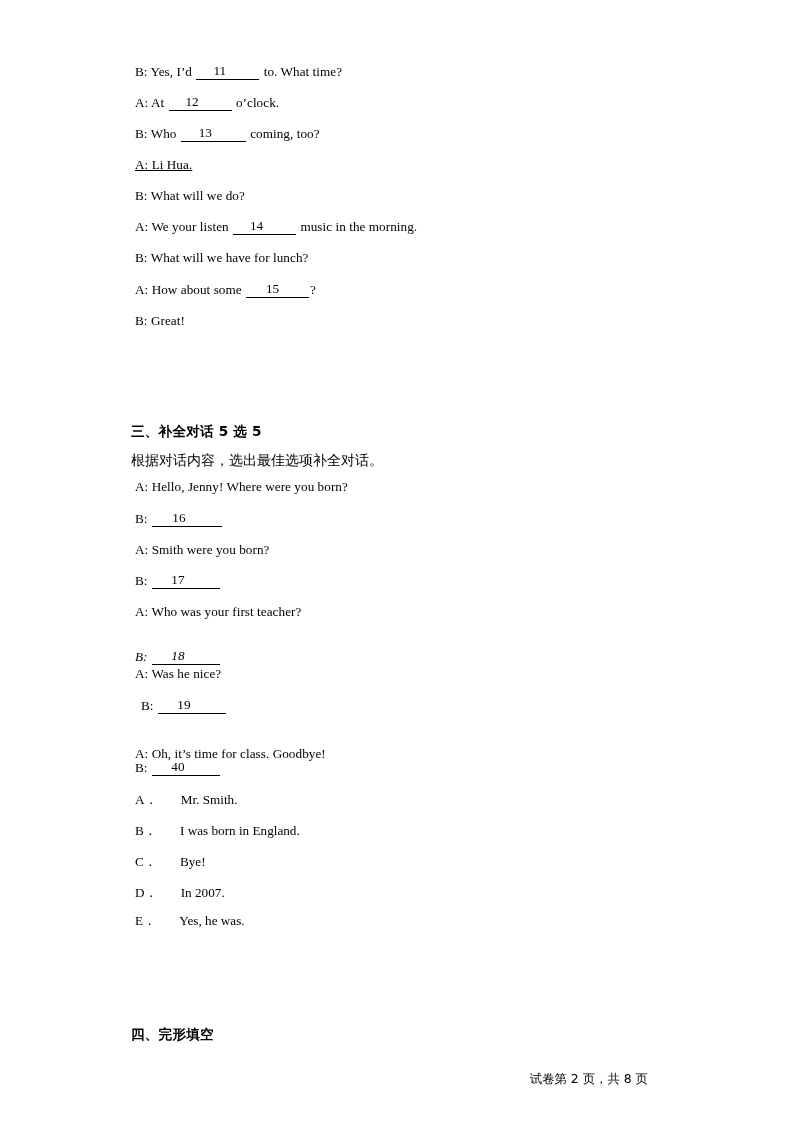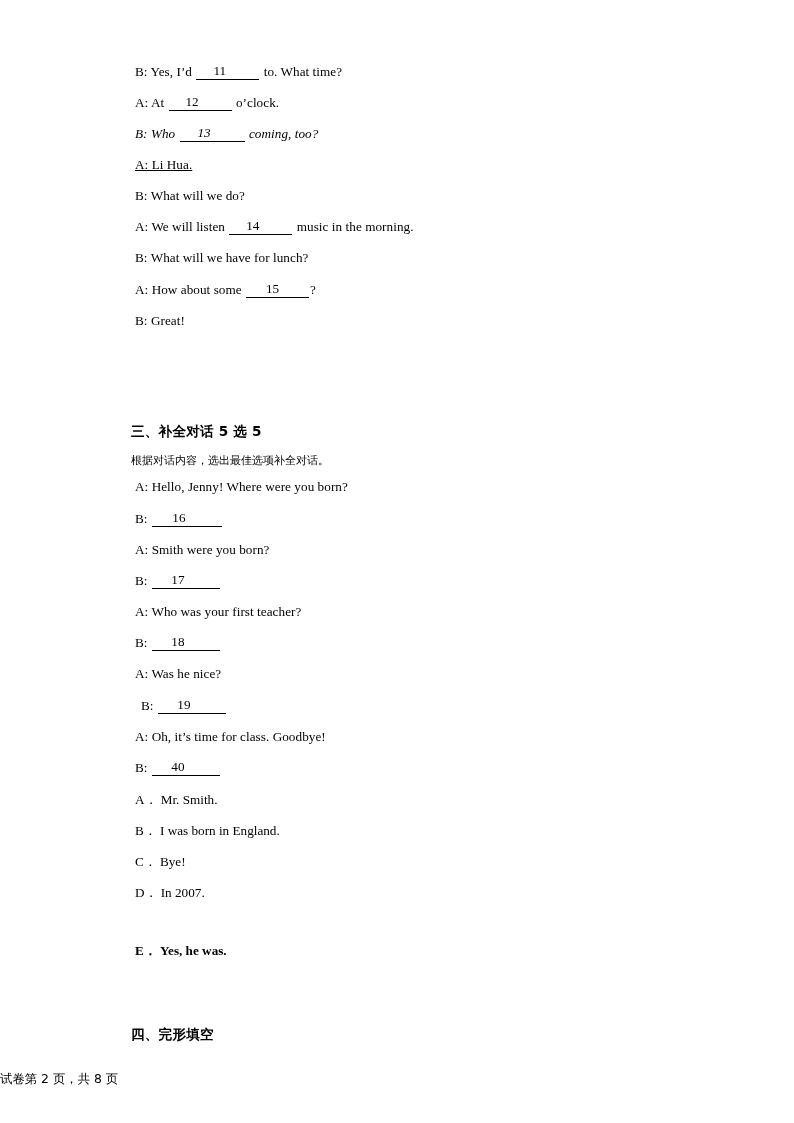--- a/index.html
+++ b/index.html
@@ -67,47 +67,48 @@
     font-size: 13.6px;
     line-height: 18px;
     white-space: nowrap;
     letter-spacing: 0.2px;
   }
 
   .section-intro {
     position: absolute;
     left: 131px;
     font-family: "DejaVu Sans", "Liberation Sans", sans-serif;
-    font-size: 11px;
+    font-size: 14px;
     line-height: 17px;
     white-space: nowrap;
   }
 
   
   .option {
     position: absolute;
     left: 135px;
     font-size: 13.2px;
     line-height: 16px;
     white-space: nowrap;
   }
   .option .opt-letter {
     display: inline-block;
   }
   .option .opt-text {
     padding-left: 3px;
+    margin-left: 20px;
   }
 
   
   .footer {
     position: absolute;
     left: 0;
     top: 1070px;
     width: 648px;
-    text-align: left;
+    text-align: right;
     font-family: "DejaVu Sans", "Liberation Sans", sans-serif;
     font-size: 12.4px;
     line-height: 17px;
     color: #000;
   }
 </style>
 </head>
 <body>
 
 <div class="page">
@@ -115,34 +116,34 @@
   <div>
 
     <div class="line" style="top:64px;">
       <span>B: Yes, I’d </span><span class="blank w63 lead"><span class="num">11</span></span><span> to. What time?</span>
     </div>
 
     <div class="line" style="top:95px;">
       <span>A: At </span><span class="blank w63 lead"><span class="num">12</span></span><span> o’clock.</span>
     </div>
 
-    <div class="line" style="top:126px;font-style:italic;">
+    <div class="line" style="top:126px;">
       <span>B: Who </span><span class="blank w65 lead"><span class="num">13</span></span><span> coming, too?</span>
     </div>
 
     <div class="line" style="top:157px;text-decoration:underline;">
       <span>A: Li Hua.</span>
     </div>
 
     <div class="line" style="top:188px;">
       <span>B: What will we do?</span>
     </div>
 
     <div class="line" style="top:219px;">
-      <span>A: We will listen </span><span class="blank w63 lead"><span class="num">14</span></span><span> music in the morning.</span>
+      <span>A: We your listen </span><span class="blank w63 lead"><span class="num">14</span></span><span> music in the morning.</span>
     </div>
 
     <div class="line" style="top:250px;">
       <span>B: What will we have for lunch?</span>
     </div>
 
     <div class="line" style="top:282px;">
       <span>A: How about some </span><span class="blank w63 lead2"><span class="num">15</span></span><span>?</span>
     </div>
 
@@ -171,33 +172,33 @@
     </div>
 
     <div class="line" style="top:573px;">
       <span>B: </span><span class="blank w68 lead"><span class="num">17</span></span>
     </div>
 
     <div class="line" style="top:604px;">
       <span>A: Who was your first teacher?</span>
     </div>
 
-    <div class="line" style="top:635px;">
+    <div class="line" style="top:649px;font-style:italic;">
       <span>B: </span><span class="blank w68 lead"><span class="num">18</span></span>
     </div>
 
     <div class="line" style="top:666px;text-align:center;">
       <span>A: Was he nice?</span>
     </div>
 
     <div class="line" style="top:698px;margin-left:6px;">
       <span>B: </span><span class="blank w68 lead"><span class="num">19</span></span>
     </div>
 
-    <div class="line" style="top:729px;">
+    <div class="line" style="top:746px;">
       <span>A: Oh, it’s time for class. Goodbye!</span>
     </div>
 
     <div class="line" style="top:760px;">
       <span>B: </span><span class="blank w68 lead"><span class="num">40</span></span>
     </div>
 
     <div class="option" style="top:792px;">
       <span class="opt-letter">A．</span><span class="opt-text">Mr. Smith.</span>
     </div>
@@ -207,21 +208,21 @@
     </div>
 
     <div class="option" style="top:854px;">
       <span class="opt-letter">C．</span><span class="opt-text">Bye!</span>
     </div>
 
     <div class="option" style="top:885px;">
       <span class="opt-letter">D．</span><span class="opt-text">In 2007.</span>
     </div>
 
-    <div class="option" style="top:943px;font-weight:bold;">
+    <div class="option" style="top:913px;">
       <span class="opt-letter">E．</span><span class="opt-text">Yes, he was.</span>
     </div>
 
   </div>
 
   <div>
     <div class="section-heading" style="top:1025px;">四、完形填空</div>
   </div>
 
   <div class="footer">试卷第 2 页，共 8 页</div>

